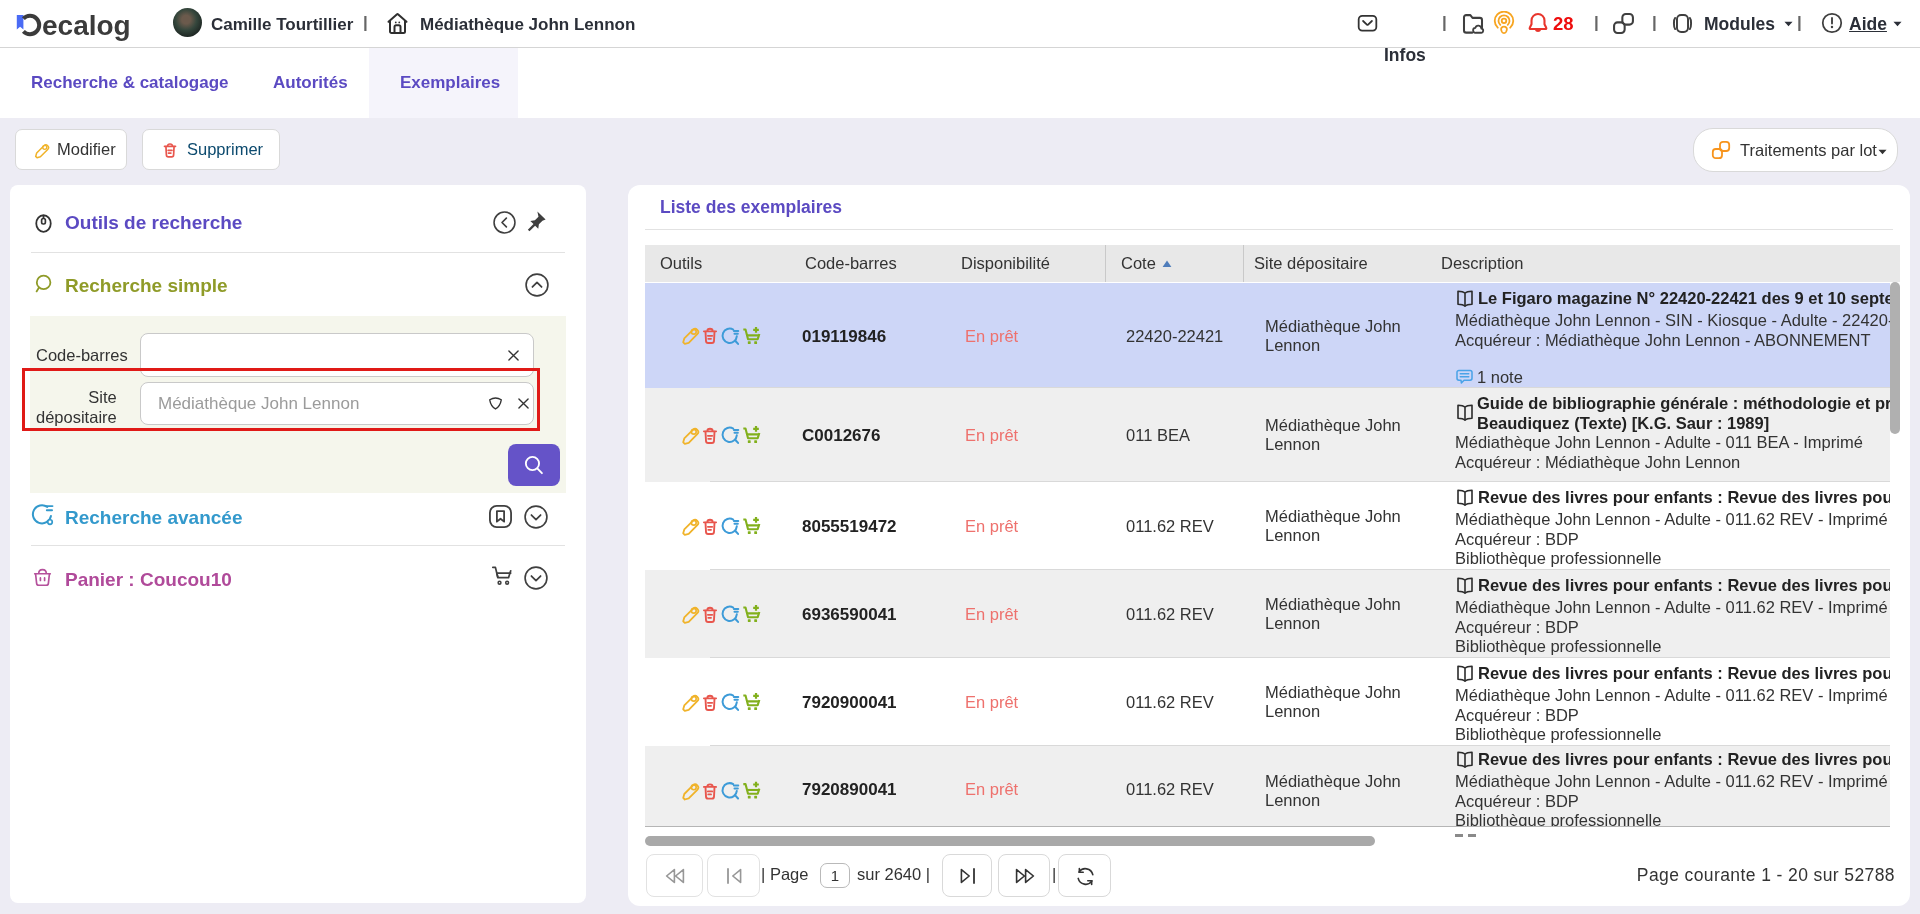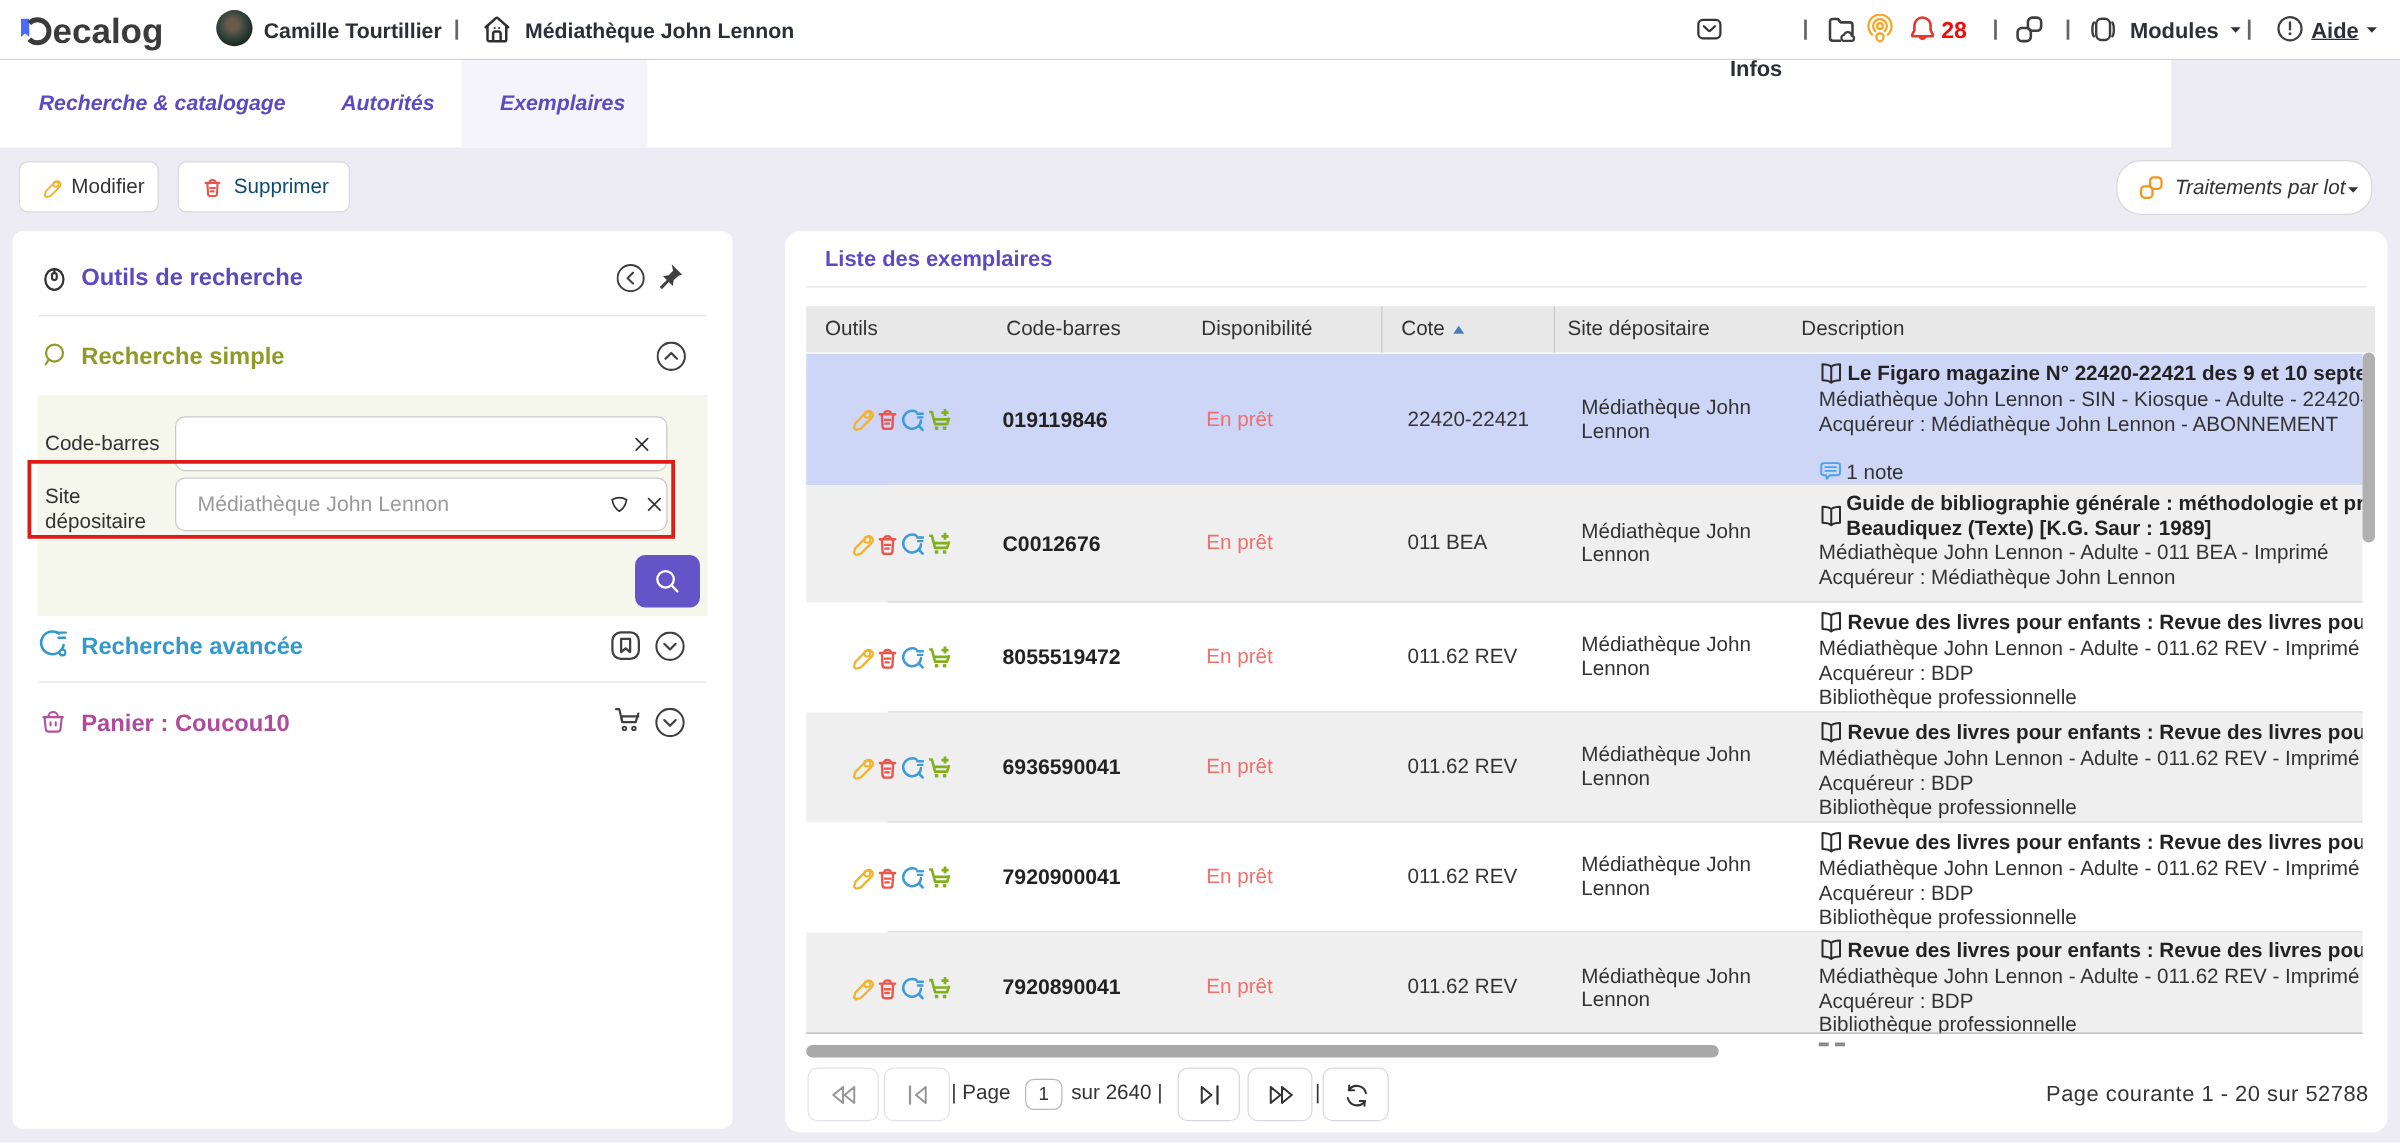--- a/index.html
+++ b/index.html
@@ -3,21 +3,21 @@
 <meta charset="utf-8">
 <title>Decalog</title>
 <style>
   * { margin:0; padding:0; box-sizing:border-box; }
   html,body { width:1920px; height:914px; overflow:hidden; }
   body { font-family:"Liberation Sans", sans-serif; background:#edecf4; position:relative; color:#333; }
   .abs { position:absolute; }
   .bold { font-weight:bold; }
   
   #header { position:absolute; left:0; top:0; width:1920px; height:48px; background:#fff; border-bottom:1px solid #d5d5d5; z-index:5; }
-  #tabs { position:absolute; left:0; top:48px; width:1737px; height:70px; background:#fff;font-style:italic; }
+  #tabs { position:absolute; left:0; top:48px; width:1920px; height:70px; background:#fff; }
   .tab { position:absolute; top:0; height:70px; line-height:70px; font-weight:bold; font-size:17px; color:#5b4ac2; }
   #tabactive { position:absolute; left:369px; top:0; width:149px; height:70px; background:#f5f4fb; }
   .btn { position:absolute; background:#fff; border:1px solid #d9d9d9; border-radius:7px; }
   .sep { color:#555; font-weight:bold; }
   
   #leftcard { position:absolute; left:10px; top:185px; width:576px; height:718px; background:#fff; border-radius:8px; }
   #rightcard { position:absolute; left:628px; top:185px; width:1282px; height:721px; background:#fff; border-radius:12px; }
   .hline { position:absolute; height:1px; background:#e2e2e2; }
   .ipt { position:absolute; background:#fff; border:1px solid #c9c9c9; border-radius:8px; }
   
@@ -251,21 +251,21 @@
       <use href="#i-pencil" stroke="#f0b32a"></use>
     </svg>
   <div class="abs" style="left:41px;top:10px;font-size:16.5px;color:#333;">Modifier</div>
 </div>
 <div class="btn" style="left:142px;top:129px;width:138px;height:41px;">
   <svg class="ic abs" style="left:18px;top:11px;" width="18" height="18">
       <use href="#i-trash" stroke="#e8564d"></use>
     </svg>
   <div class="abs" style="left:44px;top:10px;font-size:16.5px;color:#0c4a6e;">Supprimer</div>
 </div>
-<div class="btn" style="left:1693px;top:128px;width:205px;height:44px;border-radius:20px;font-style:italic;">
+<div class="btn" style="left:1693px;top:128px;width:205px;height:44px;border-radius:20px;">
   <svg class="ic abs" style="left:17px;top:11px;" width="20" height="20">
       <use href="#i-chain" stroke="#f7941d"></use>
     </svg>
   <div class="abs" style="left:46px;top:12px;font-size:16.5px;color:#333;">Traitements par lot</div>
   <svg class="ic abs" style="left:184px;top:20px;" width="9" height="6">
       <use href="#i-caret" fill="#333"></use>
     </svg>
 </div>
 
 <div id="leftcard">
@@ -289,21 +289,21 @@
   <svg class="ic abs" style="left:515px;top:88px;" width="24" height="24">
       <use href="#i-cup" stroke="#3f3f3f"></use>
     </svg>
 
   <div class="abs" style="left:20px;top:131px;width:536px;height:177px;background:#f5f6ec;"></div>
   <div class="abs" style="left:26px;top:161px;font-size:16.5px;color:#333;">Code-barres</div>
   <div class="ipt" style="left:130px;top:148px;width:394px;height:44px;"></div>
   <svg class="ic abs" style="left:495px;top:162px;" width="17" height="17">
       <use href="#i-x" stroke="#333"></use>
     </svg>
-  <div class="abs" style="left:26px;top:202px;font-size:16.5px;color:#333;line-height:20px;">Site<br>dépositaire</div>
+  <div class="abs" style="left:26px;top:202px;font-size:16.5px;color:#333;line-height:20px;text-align:right;">Site<br>dépositaire</div>
   <div class="ipt" style="left:130px;top:197px;width:394px;height:43px;"></div>
   <div class="abs" style="left:148px;top:209px;font-size:17px;color:#9b9b9b;">Médiathèque John Lennon</div>
   <svg class="ic abs" style="left:477px;top:210px;" width="17" height="17">
       <use href="#i-shield" stroke="#333"></use>
     </svg>
   <svg class="ic abs" style="left:505px;top:210px;" width="17" height="17">
       <use href="#i-x" stroke="#333"></use>
     </svg>
 
   <div class="abs" style="left:12px;top:183px;width:518px;height:63px;border:3px solid #e01a17;"></div>

